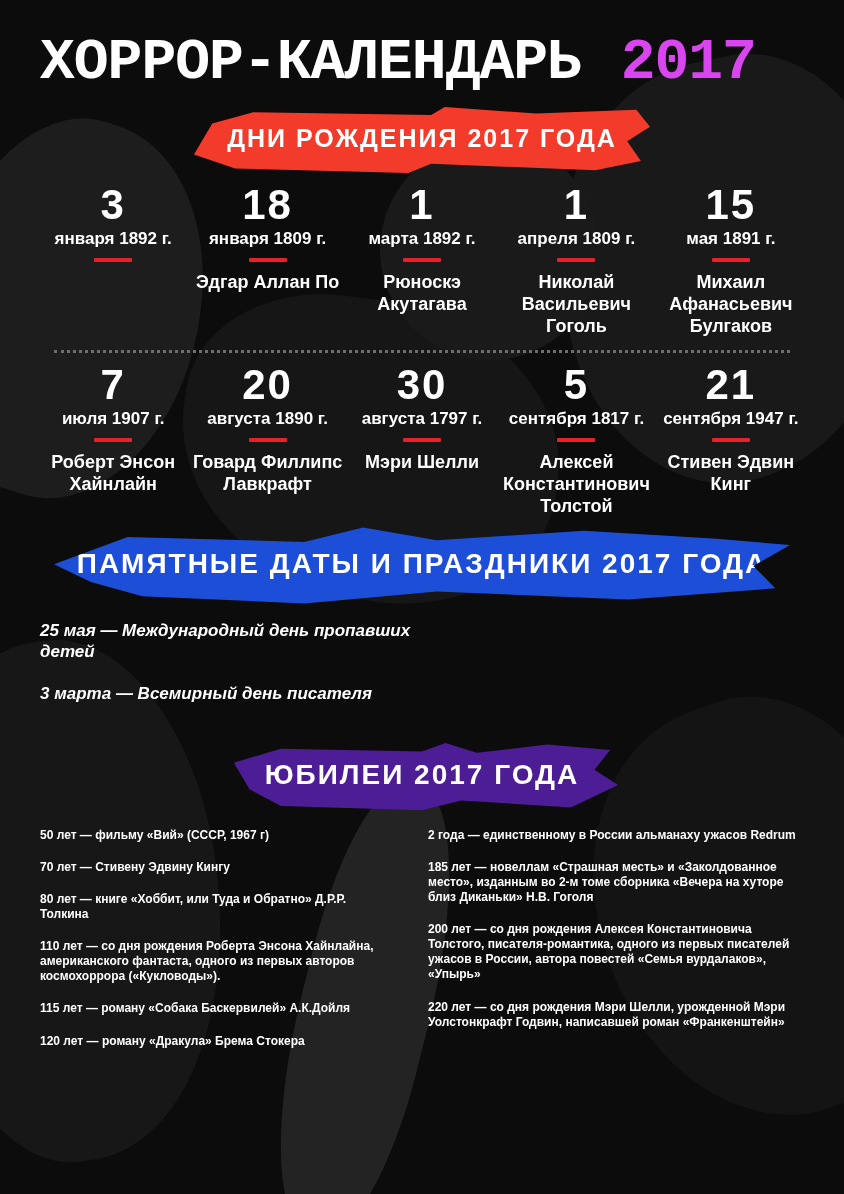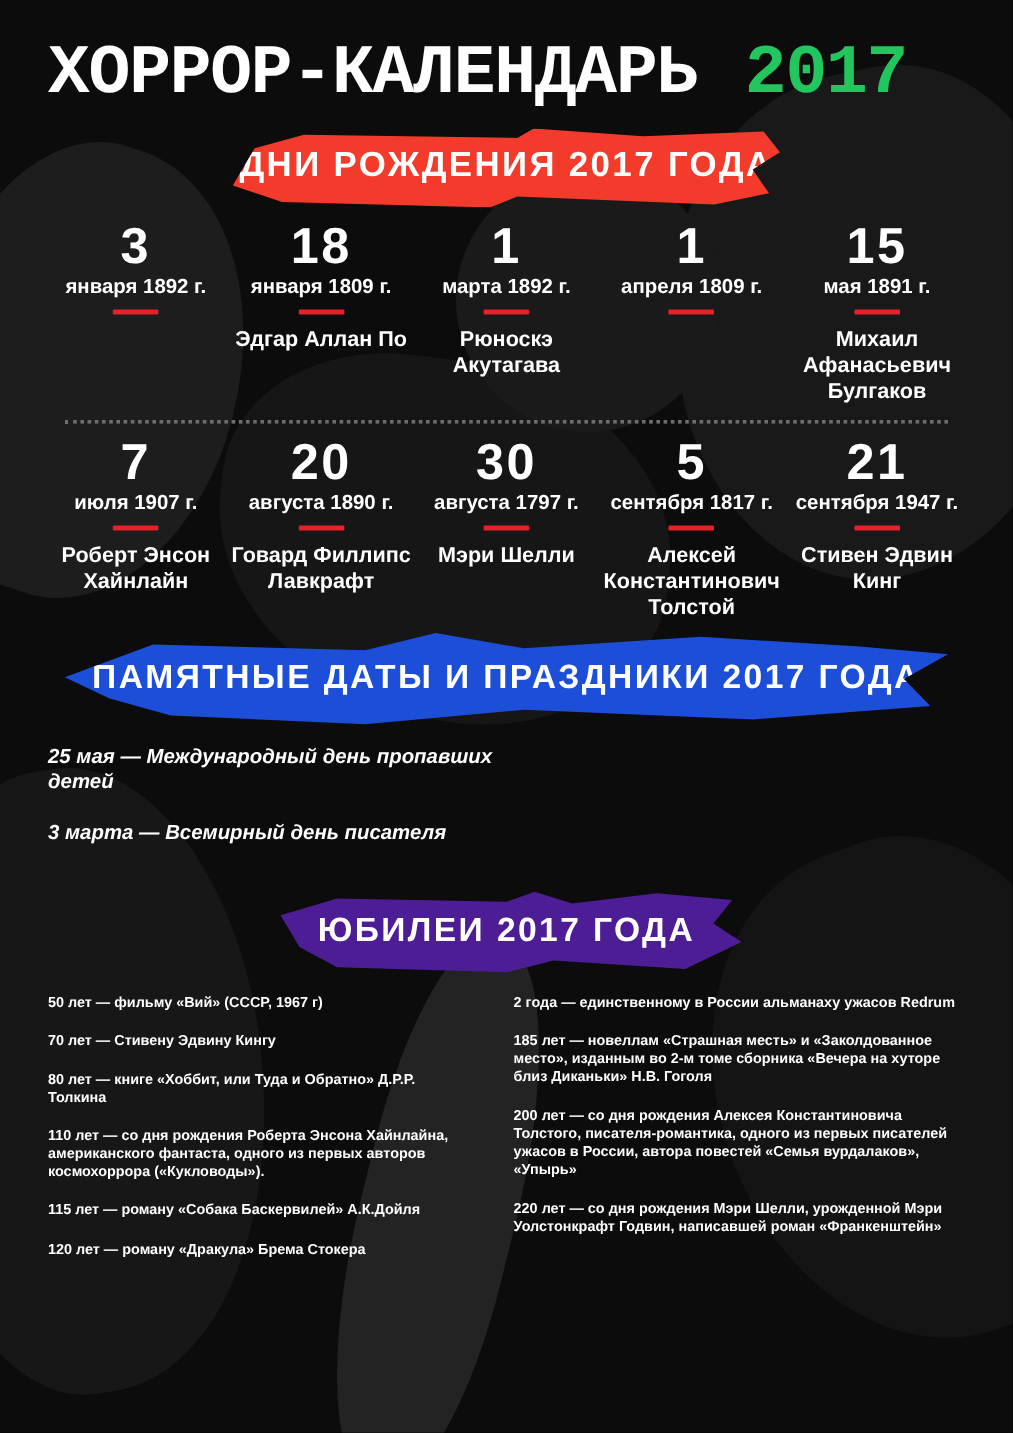--- a/index.html
+++ b/index.html
@@ -19,33 +19,33 @@
   .b6 { left:600px; top:700px; width:320px; height:420px; background:#141414; border-radius:55% 45% 50% 55%; transform:rotate(-20deg); }
   .b7 { left:380px; top:140px; width:220px; height:220px; background:#1a1a1a; border-radius:50%; }
   .content { position:relative; z-index:1; }
 
   
   .title {
     margin:30px 0 0 40px;
     font-family:"Liberation Mono","DejaVu Sans Mono",monospace;
     font-weight:bold; font-size:58px; letter-spacing:-1px; white-space:nowrap;
   }
-  .title .year { color:#22c55e; margin-left:6px; }
+  .title .year { color:#d946ef; margin-left:6px; }
 
   
   .banner { position:relative; display:flex; align-items:center; justify-content:center; }
   .banner-inner {
     font-weight:bold; text-transform:uppercase; letter-spacing:2px;
     text-align:center; color:#fff; padding-bottom:4px;
   }
   .banner1 {
     width:456px; height:66px; margin:12px auto 0 auto; background:#f23b2b;
     clip-path:polygon(4% 25%,13% 8%,52% 12%,55% 0%,75% 10%,97% 4%,100% 30%,95% 52%,98% 82%,88% 96%,52% 86%,47% 100%,9% 93%,0% 72%);
   }
-  .banner1 .banner-inner { font-size:29px; }
+  .banner1 .banner-inner { font-size:25px; }
   .banner2 {
     width:736px; height:80px; margin:8px auto 0 auto; background:#1d4ed8;
     clip-path:polygon(0% 48%,10% 14%,34% 20%,42% 2%,52% 18%,72% 6%,90% 16%,100% 24%,95% 50%,98% 78%,78% 92%,52% 82%,34% 97%,12% 88%,5% 70%);
   }
   .banner2 .banner-inner { font-size:28px; }
   .banner3 {
     width:392px; height:70px; margin:16px auto 0 auto; background:#4c1d95;
     clip-path:polygon(2% 30%,14% 10%,50% 14%,56% 2%,64% 16%,82% 4%,98% 12%,94% 40%,100% 62%,88% 94%,60% 84%,50% 98%,14% 92%,6% 68%);
   }
   .banner3 .banner-inner { font-size:28px; }
@@ -110,20 +110,21 @@
       <div class="bcard">
         <div class="bday">1</div>
         <div class="bdate">марта 1892 г.</div>
         <div class="uline"></div>
         <div class="bname">Рюноскэ Акутагава</div>
       </div>
       <div class="bcard">
         <div class="bday">1</div>
         <div class="bdate">апреля 1809 г.</div>
         <div class="uline"></div>
+        <div class="bname">Николай Васильевич Гоголь</div>
       </div>
       <div class="bcard">
         <div class="bday">15</div>
         <div class="bdate">мая 1891 г.</div>
         <div class="uline"></div>
         <div class="bname">Михаил Афанасьевич Булгаков</div>
       </div>
     </div>
 
     <div class="dots"></div>

